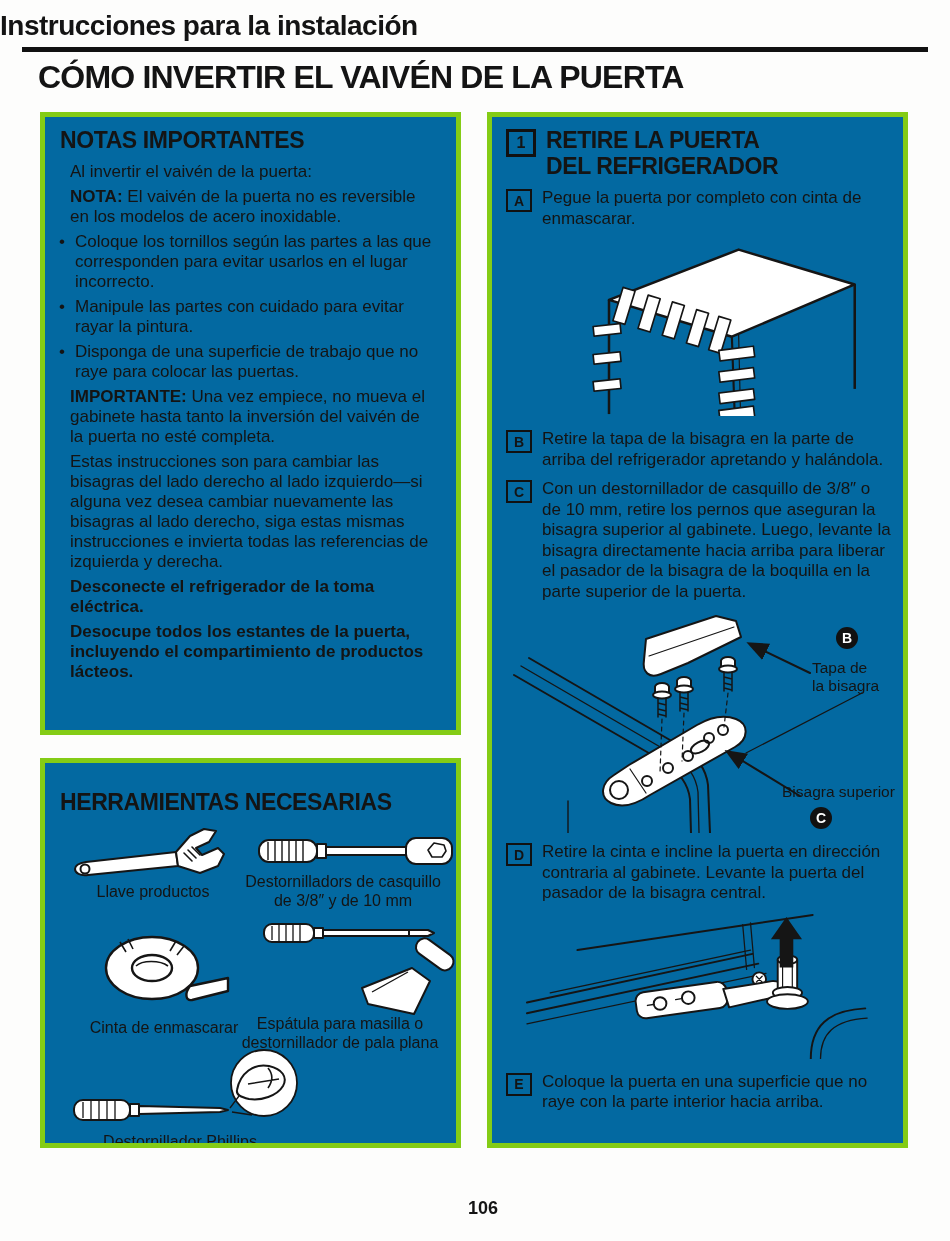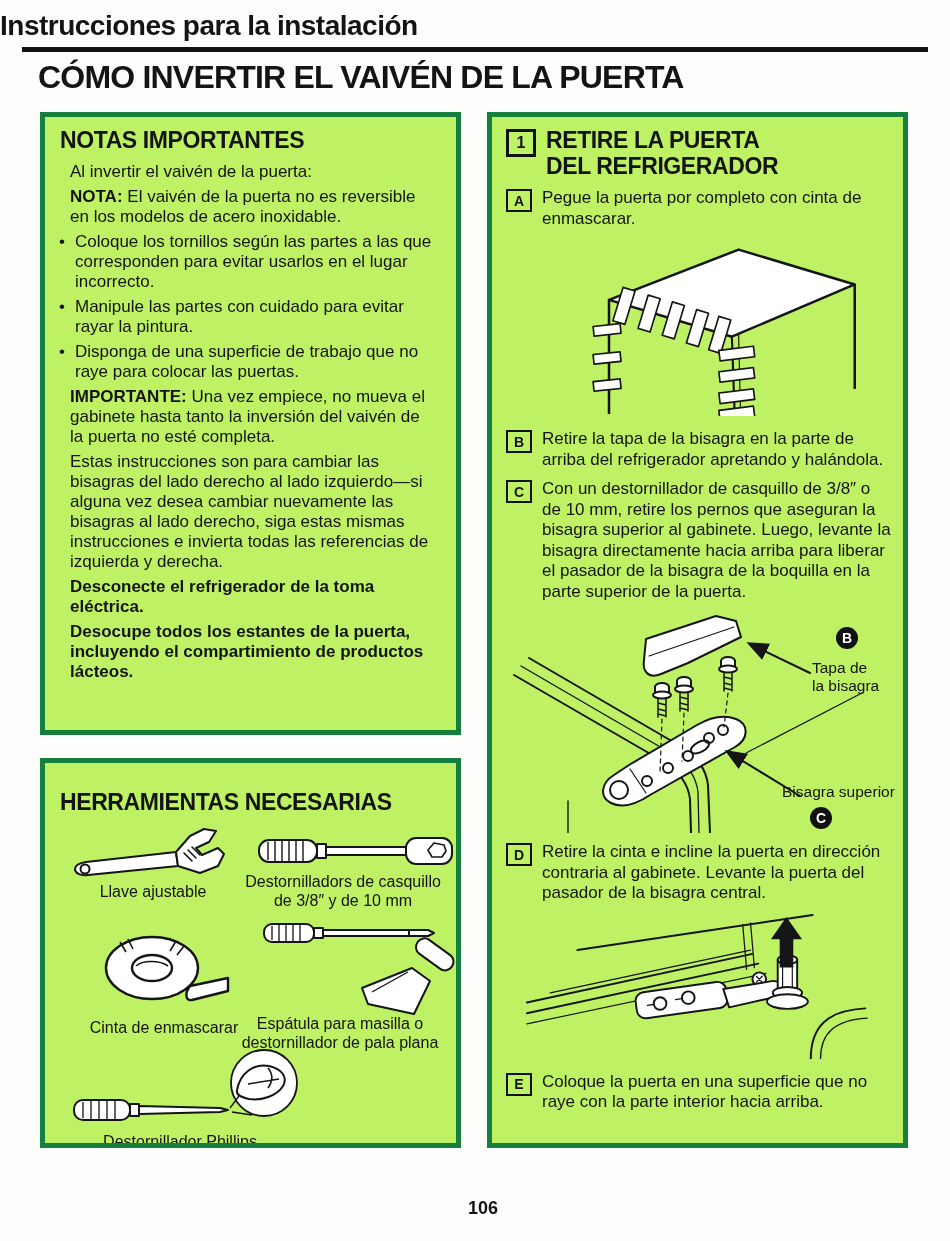--- a/index.html
+++ b/index.html
@@ -15,21 +15,21 @@
     text-align:left; font-size:28px; font-weight:bold; letter-spacing:-0.5px;
   }
   .header-rule{
     position:absolute; top:47px; left:22px; width:906px; height:5px; background:#111;
   }
   .main-title{
     position:absolute; top:59px; left:38px; margin:0;
     font-size:32px; font-weight:bold; letter-spacing:-0.8px;
   }
   
-  .panel{ position:absolute; border:5px solid #15803d; box-sizing:border-box; background:#bef264; overflow:hidden;}
+  .panel{ position:absolute; border:5px solid #84cc16; box-sizing:border-box; background:#0369a1; overflow:hidden;}
   .notes-box{ left:40px; top:112px; width:421px; height:623px; padding:8px 13px;}
   .tools-box{ left:40px; top:758px; width:421px; height:390px; padding:24px 13px;}
   .step-box { left:487px; top:112px; width:421px; height:1036px; padding:8px 12px;}
   .panel h2{ margin:2px 0 8px 2px; font-size:23px; letter-spacing:-0.4px;}
   .notes-box p{ margin:5px 12px; font-size:17px; line-height:20px;}
   .bullets{ margin:5px 0;}
   .bullet-item{ position:relative; padding-left:17px; margin:5px 0; font-size:17px; line-height:20px;}
   .bullet-item::before{ content:"•"; position:absolute; left:1px; top:0;}
   .bold{ font-weight:bold;}
   
@@ -98,21 +98,21 @@
     <div class="tools-canvas">
 
       <svg class="tool-art" style="left:14px;top:2px" width="168" height="56" viewBox="0 0 168 56">
         <g stroke="#151515" stroke-width="2" fill="none" stroke-linejoin="round" stroke-linecap="round">
           <path d="M14,36 L104,26 L106,40 L16,49 C8,50 3,47 3,43 C3,39 8,37 14,36 Z" fill="#fff"></path>
           <circle cx="13" cy="43" r="4.5" fill="#fff"></circle>
           <path d="M104,26 L118,10 L132,3 L144,5 L137,16 L124,22 L130,29 L146,22 L152,28 L146,40 L128,47 L106,40 Z" fill="#fff"></path>
           <path d="M112,27 L120,35 M116,24 L124,32 M120,21 L128,29" stroke-width="1.6"></path>
         </g>
       </svg>
-      <div class="tool-label" style="left:5px;top:58px;width:180px">Llave ajustable</div>
+      <div class="tool-label" style="left:5px;top:58px;width:180px">Llave productos</div>
 
       <svg class="tool-art" style="left:198px;top:8px" width="202" height="38" viewBox="0 0 202 38">
         <g stroke="#151515" stroke-width="2" fill="none" stroke-linejoin="round">
           <rect x="3" y="8" width="58" height="22" rx="10" fill="#fff"></rect>
           <path d="M12,10 V28 M19,9 V29 M26,9 V29 M33,9 V29 M40,9 V29 M47,9 V29" stroke-width="1.4"></path>
           <rect x="61" y="12" width="9" height="14" fill="#fff"></rect>
           <rect x="70" y="15" width="80" height="8" fill="#fff"></rect>
           <rect x="150" y="6" width="46" height="26" rx="10" fill="#fff"></rect>
           <path d="M178,11 L188,13 L190,19 L186,25 L176,25 L172,18 Z" fill="#fff" stroke-width="1.6"></path>
         </g>

